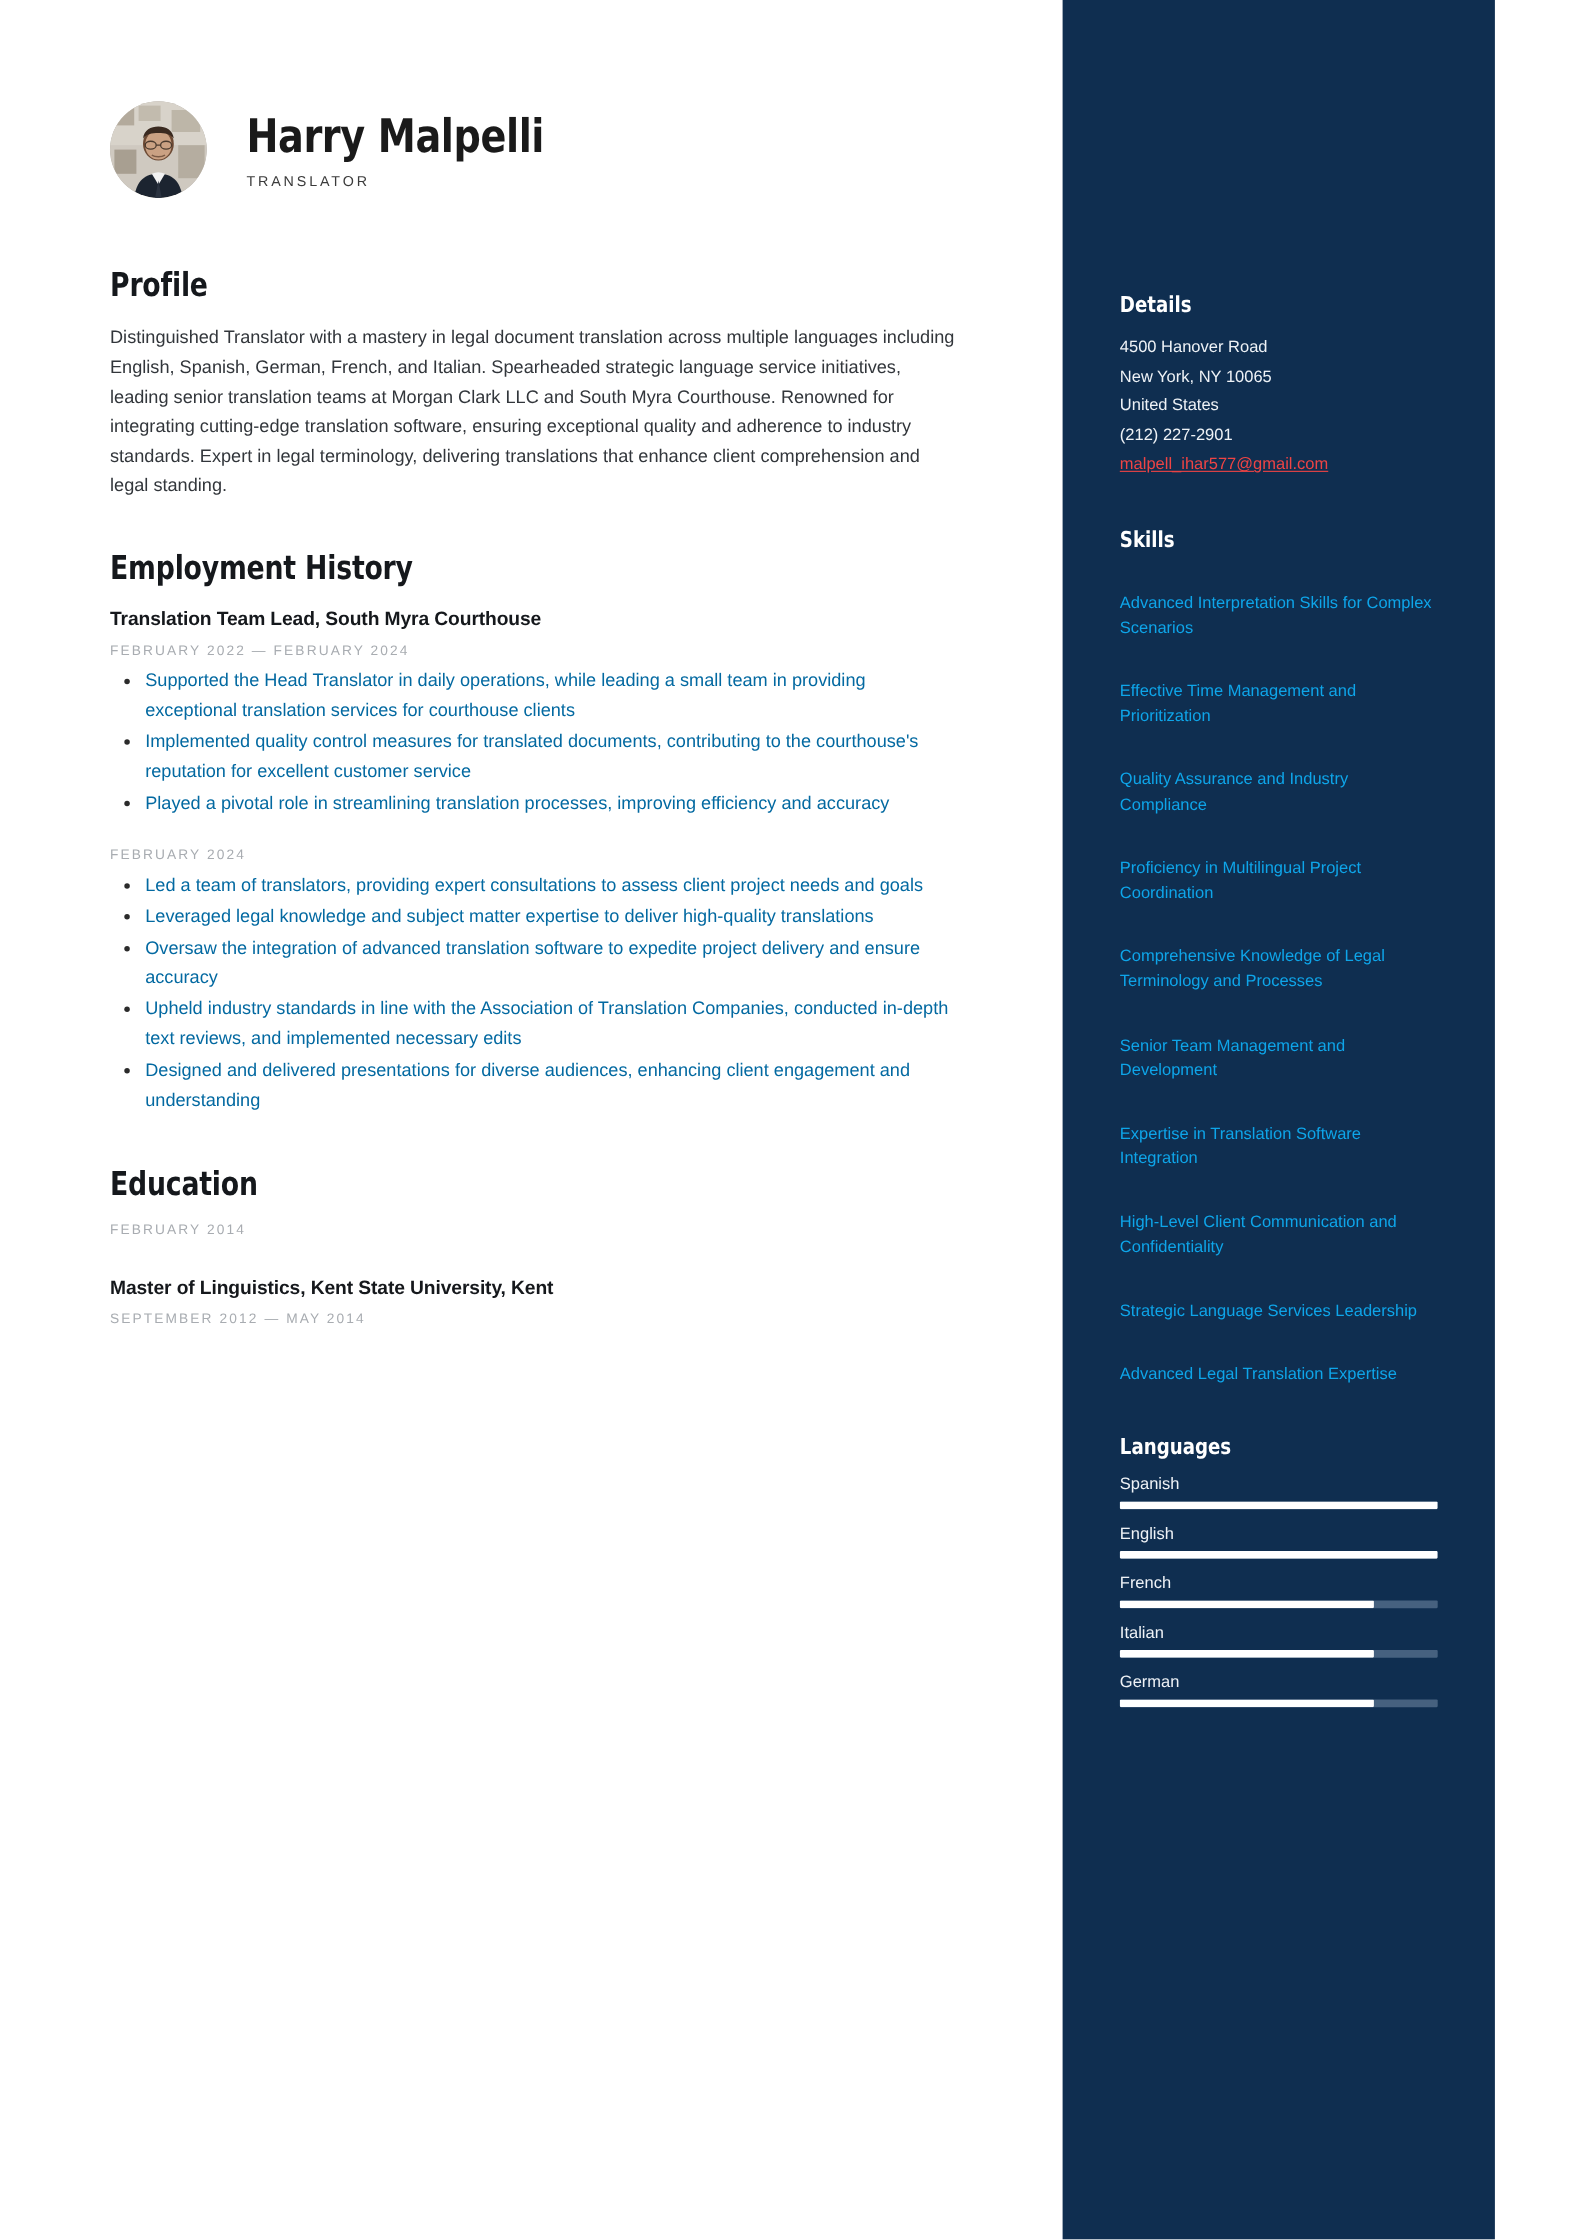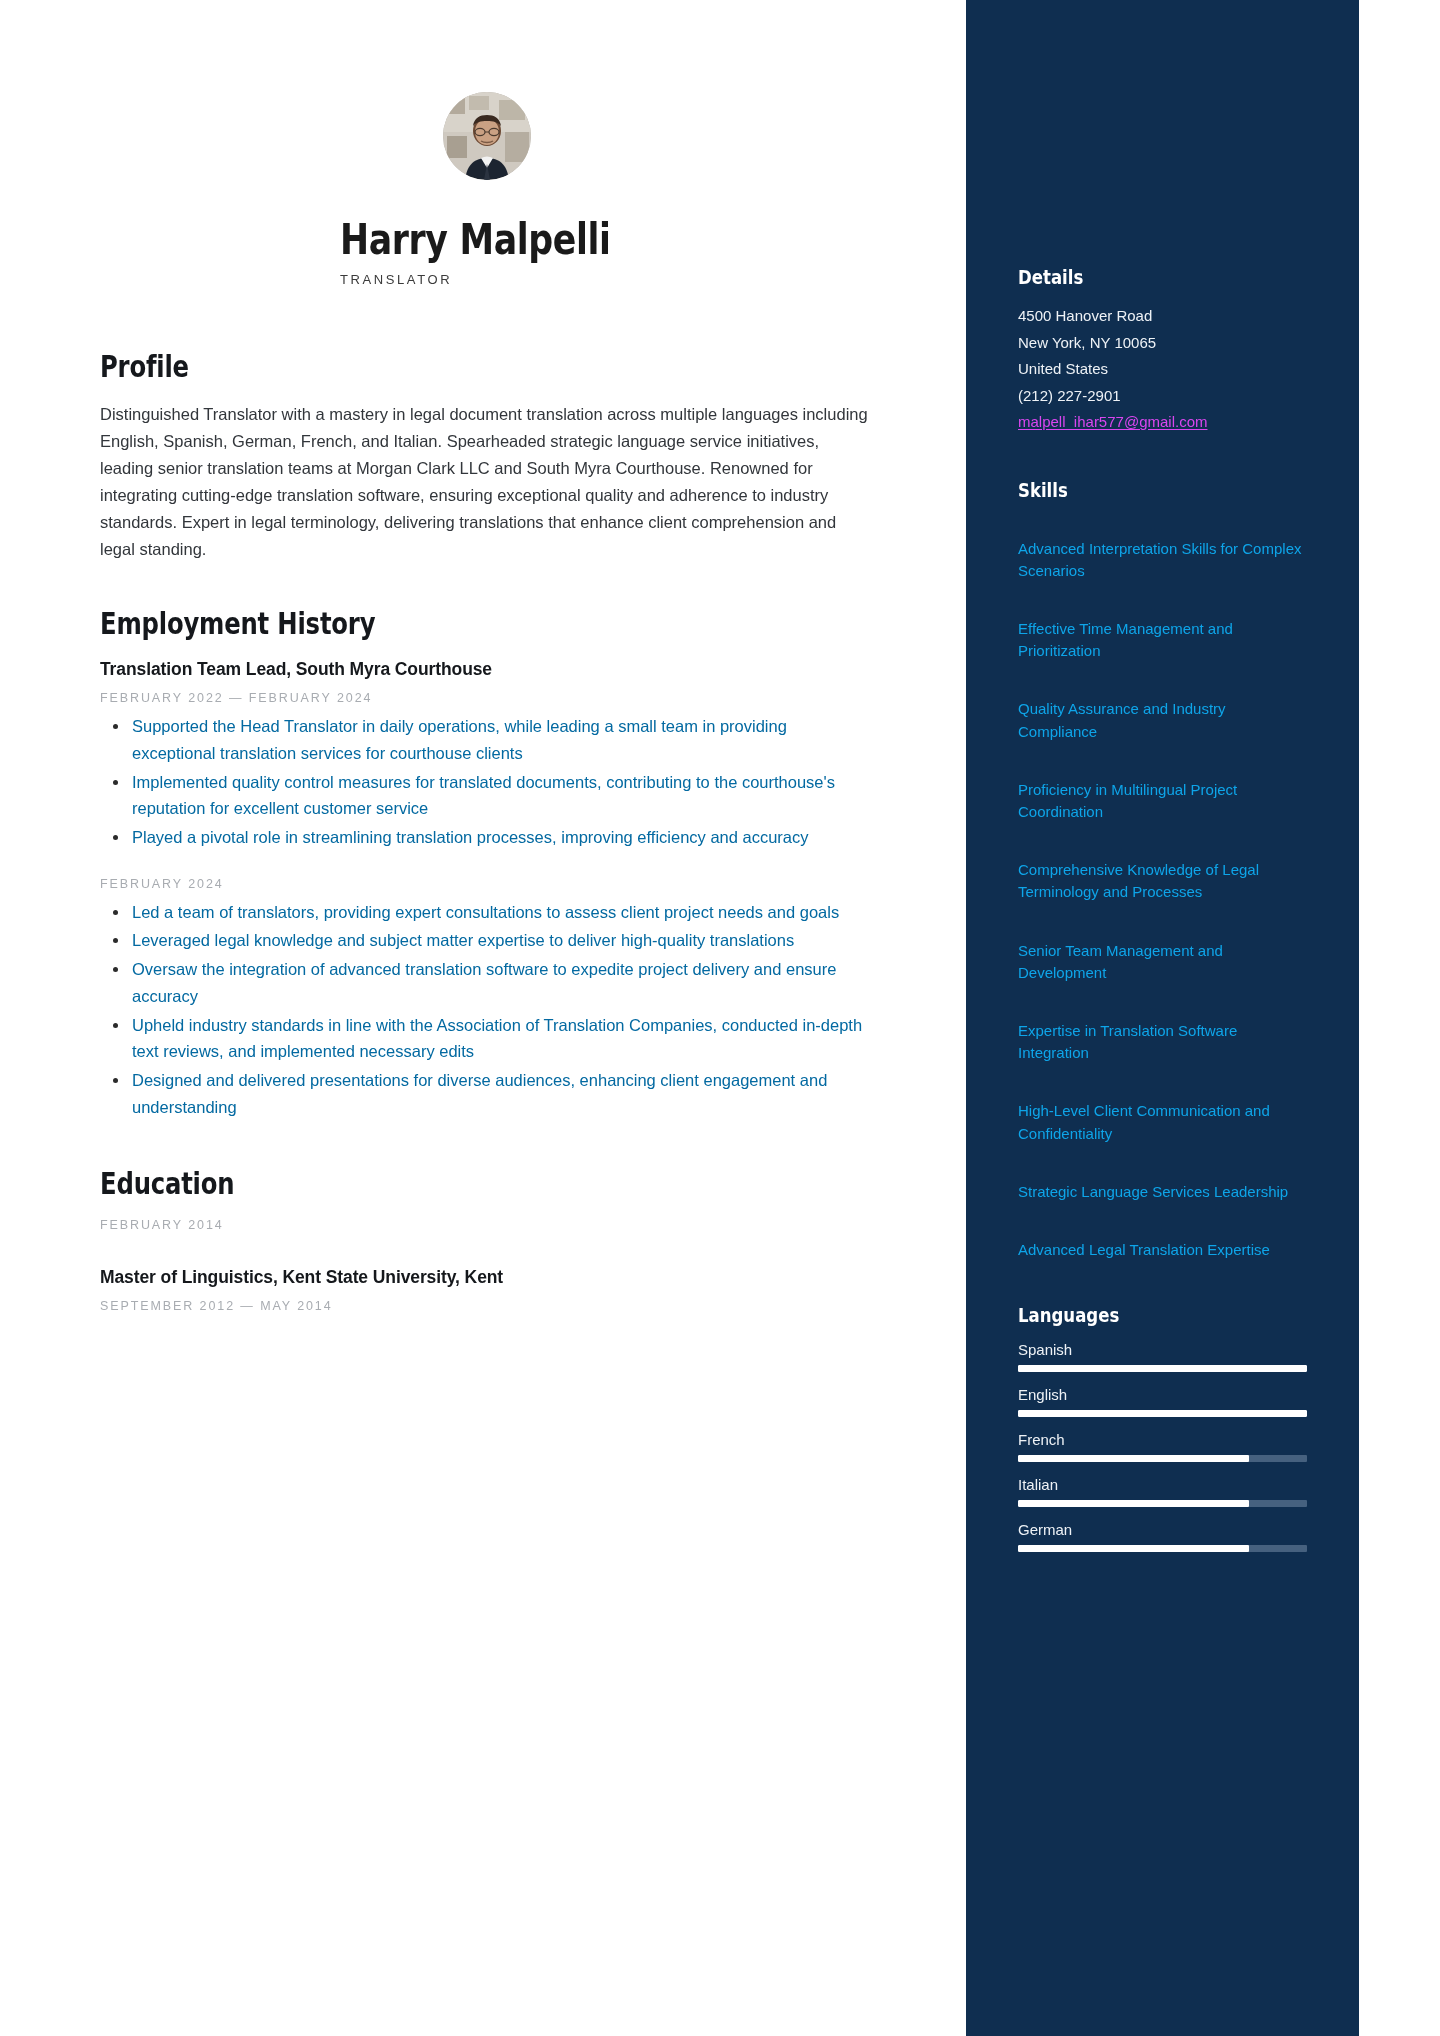--- a/index.html
+++ b/index.html
@@ -12,21 +12,21 @@
   }
   .page { position:relative; width:1440px; height:2036px; display:flex; background:#fff; }
 
   
   .main-col {
     width:966px;
     padding:92px 92px 0 100px;
     background:#ffffff;
   }
 
-  .header { display:flex; align-items:center; gap:36px; margin-bottom:62px;flex-direction:column; }
+  .header { display:flex; align-items:center; gap:36px; margin-bottom:62px; }
   .avatar {
     width:88px; height:88px; border-radius:50%;
     overflow:hidden; flex:none;
     background:#b9b4ac;
     position:relative;
   }
   .avatar svg { display:block; width:100%; height:100%; }
   .name-block { padding-top:2px; }
   .name {
     font-family:"Liberation Sans Narrow","DejaVu Sans Condensed","Liberation Sans",sans-serif;
@@ -195,21 +195,21 @@
   </div>
 
   <div class="sidebar">
 
     <div class="side-section">
       <h3 class="side-title">Details</h3>
       <div class="detail-line">4500 Hanover Road</div>
       <div class="detail-line">New York, NY 10065</div>
       <div class="detail-line">United States</div>
       <div class="detail-line">(212) 227-2901</div>
-      <a class="detail-line email" style="color:#d946ef;">malpell_ihar577@gmail.com</a>
+      <a class="detail-line email" style="color:#ef4444;">malpell_ihar577@gmail.com</a>
     </div>
 
     <div class="side-section">
       <h3 class="side-title">Skills</h3>
       <div class="skill-item">Advanced Interpretation Skills for Complex Scenarios</div>
       <div class="skill-item">Effective Time Management and Prioritization</div>
       <div class="skill-item">Quality Assurance and Industry Compliance</div>
       <div class="skill-item">Proficiency in Multilingual Project Coordination</div>
       <div class="skill-item">Comprehensive Knowledge of Legal Terminology and Processes</div>
       <div class="skill-item">Senior Team Management and Development</div>

